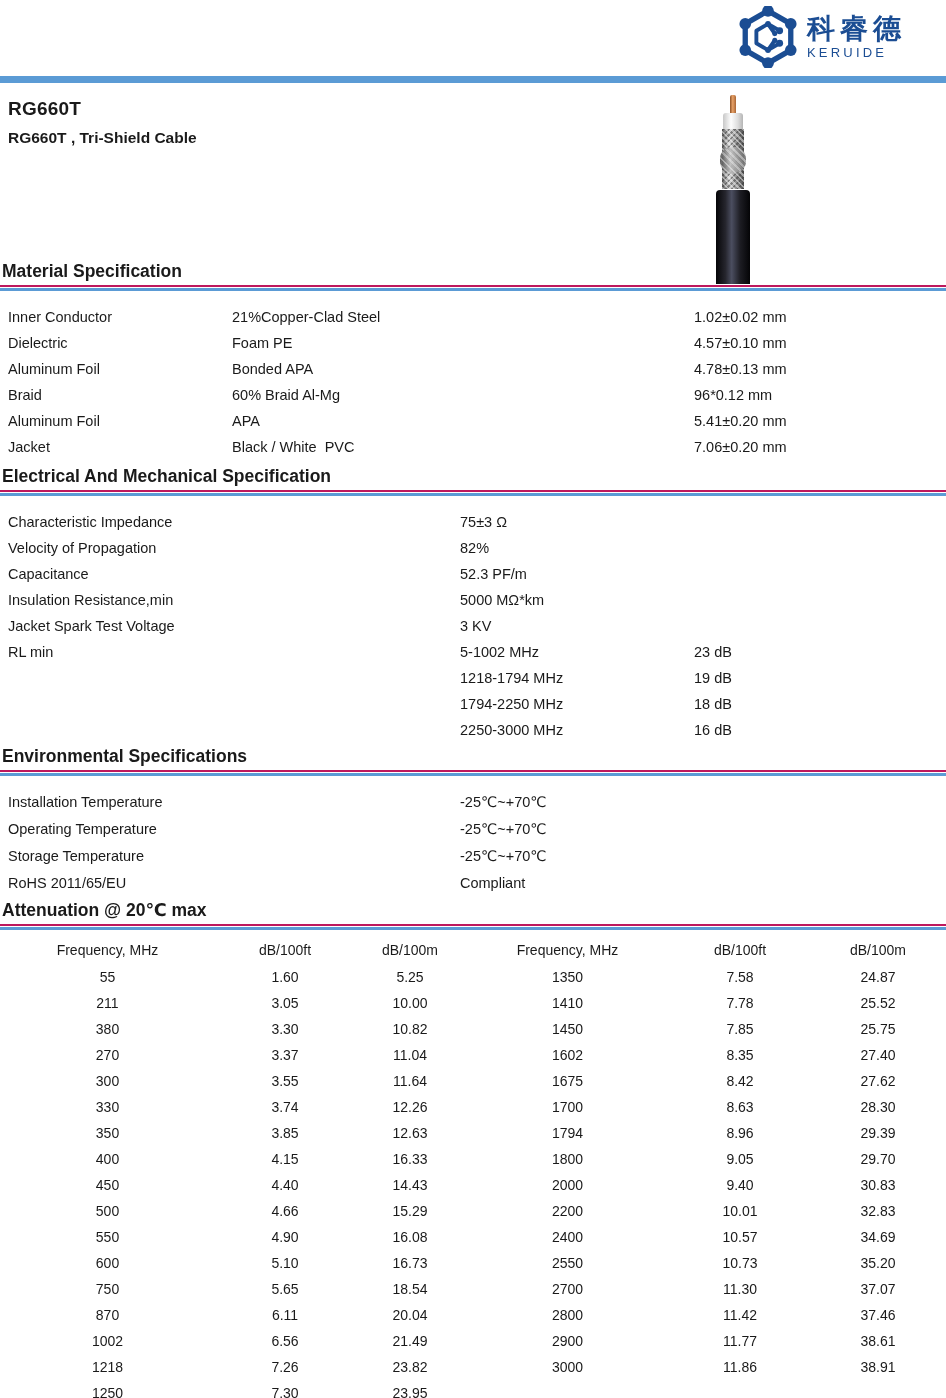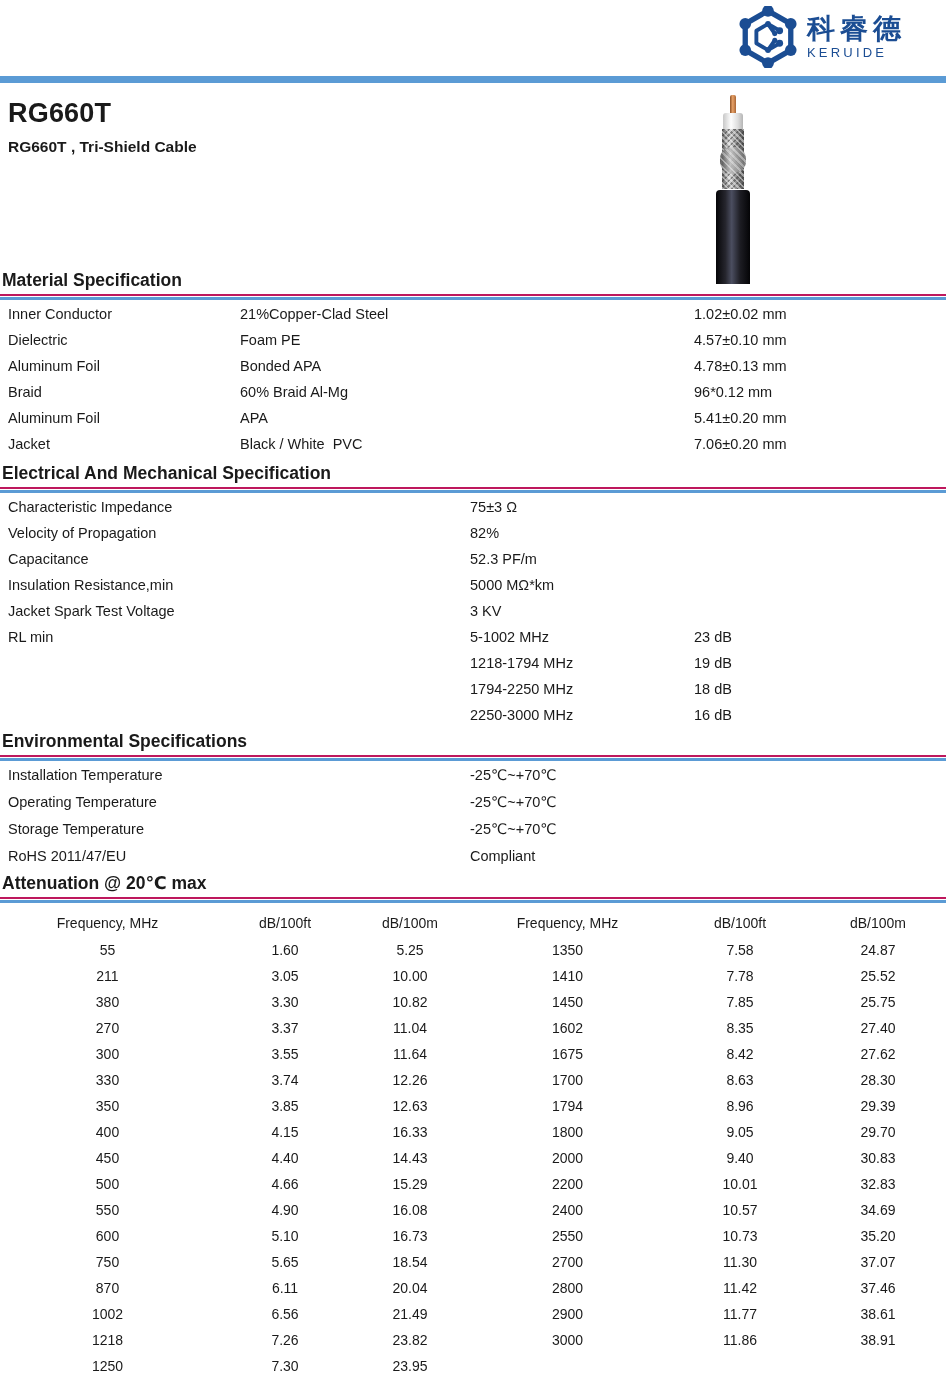--- a/index.html
+++ b/index.html
@@ -29,39 +29,39 @@
       linear-gradient(90deg,#5c5c5c,#d6d6d6 35%,#9a9a9a 60%,#4f4f4f); }
   .cable .braid-bulge { position:absolute; left:6px; top:52px; width:26px; height:26px; border-radius:45%;
     background:
       repeating-linear-gradient(45deg, rgba(255,255,255,.4) 0 2px, rgba(0,0,0,0) 2px 5px),
       linear-gradient(90deg,#4c4c4c,#c0c0c0 40%,#6a6a6a); opacity:.9; }
   .cable .jacket { position:absolute; left:2px; top:95px; width:34px; height:94px;
     background:linear-gradient(90deg,#050507,#26262e 28%,#4b4e60 46%,#1c1c22 72%,#040406);
     border-radius:4px 4px 0 0; }
 
   
-  .title { margin:15px 0 0 8px; font-size:27px; font-weight:bold; letter-spacing:.2px; }
+  .title { margin:15px 0 0 8px; font-size:19px; font-weight:bold; letter-spacing:.2px; }
   .subtitle { margin:9px 0 0 8px; font-size:15.5px; font-weight:bold; }
 
   
   .sec-h { font-size:17.5px; font-weight:bold; padding:0 0 3px 2px; border-bottom:2px solid #be185d; }
   .blue-rule { height:3px; background:#5b9bd5; margin-top:1px; }
 
   #sec-material { margin-top:114px; }
   #sec-electrical { margin-top:5px; }
   #sec-environmental { margin-top:2px; }
   #sec-attenuation { margin-top:2px; }
 
   
-  .spec-rows { padding-top:2px; }
+  .spec-rows { padding-top:14px; }
   .spec-row { position:relative; height:26px; font-size:14.5px; }
   .spec-row span { position:absolute; top:4px; white-space:pre; }
   .cl  { left:8px; }
-  .c2m { left:240px; }   
-  .c2v { left:470px;text-align:right; }   
+  .c2m { left:232px; }   
+  .c2v { left:460px;text-align:right; }   
   .c3s { left:694px; }   
 
   
   table.att { border-collapse:collapse; width:946px; table-layout:fixed; margin-top:5px; }
   table.att th { font-weight:normal; font-size:14px; height:29px; text-align:center; vertical-align:middle; }
   table.att td { font-size:14px; height:26px; text-align:center; vertical-align:middle; }
 </style>
 </head>
 <body>
 
@@ -230,21 +230,21 @@
           <span class="cl">Operating Temperature</span>
           <span class="c2v">-25℃~+70℃</span>
         </div>
 
         <div class="spec-row" style="height:27px">
           <span class="cl">Storage Temperature</span>
           <span class="c2v">-25℃~+70℃</span>
         </div>
 
         <div class="spec-row" style="height:27px">
-          <span class="cl">RoHS 2011/47/EU</span>
+          <span class="cl">RoHS 2011/65/EU</span>
           <span class="c2v">Compliant</span>
         </div>
       </div>
   </section>
 
   <section id="sec-attenuation">
     <div class="sec-h">Attenuation @ 20℃ max</div>
     <div class="blue-rule"></div>
     <table class="att">
       <colgroup>

